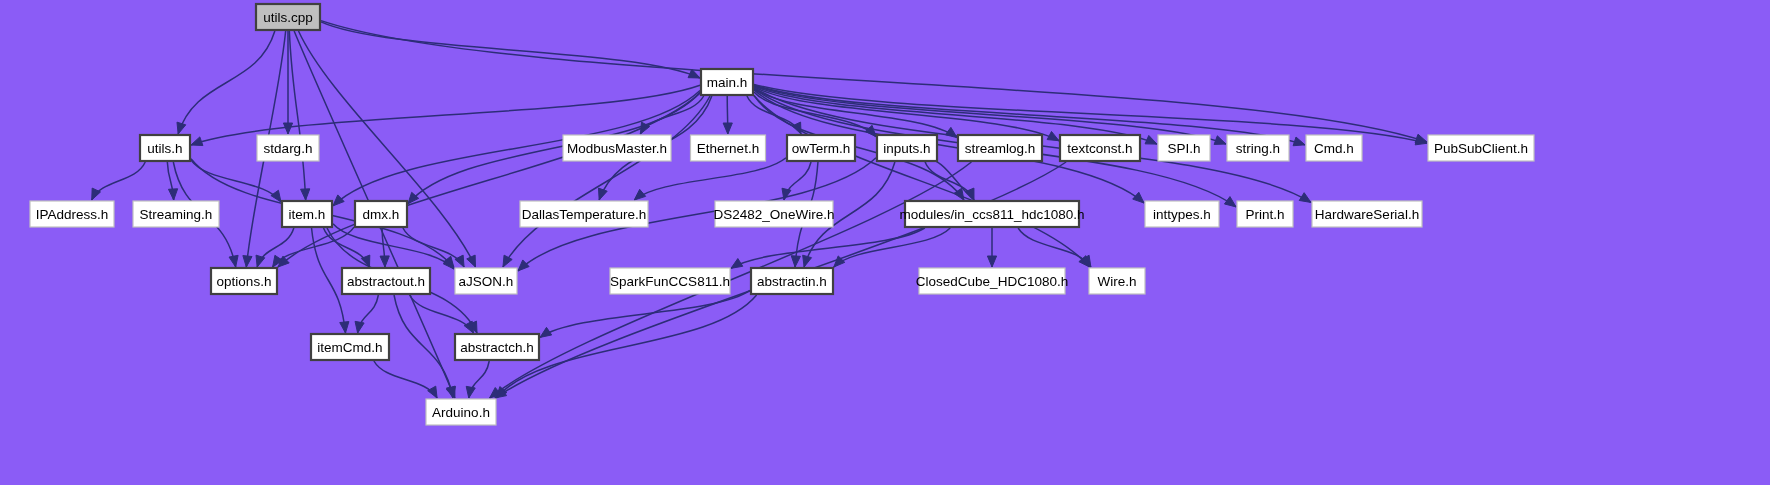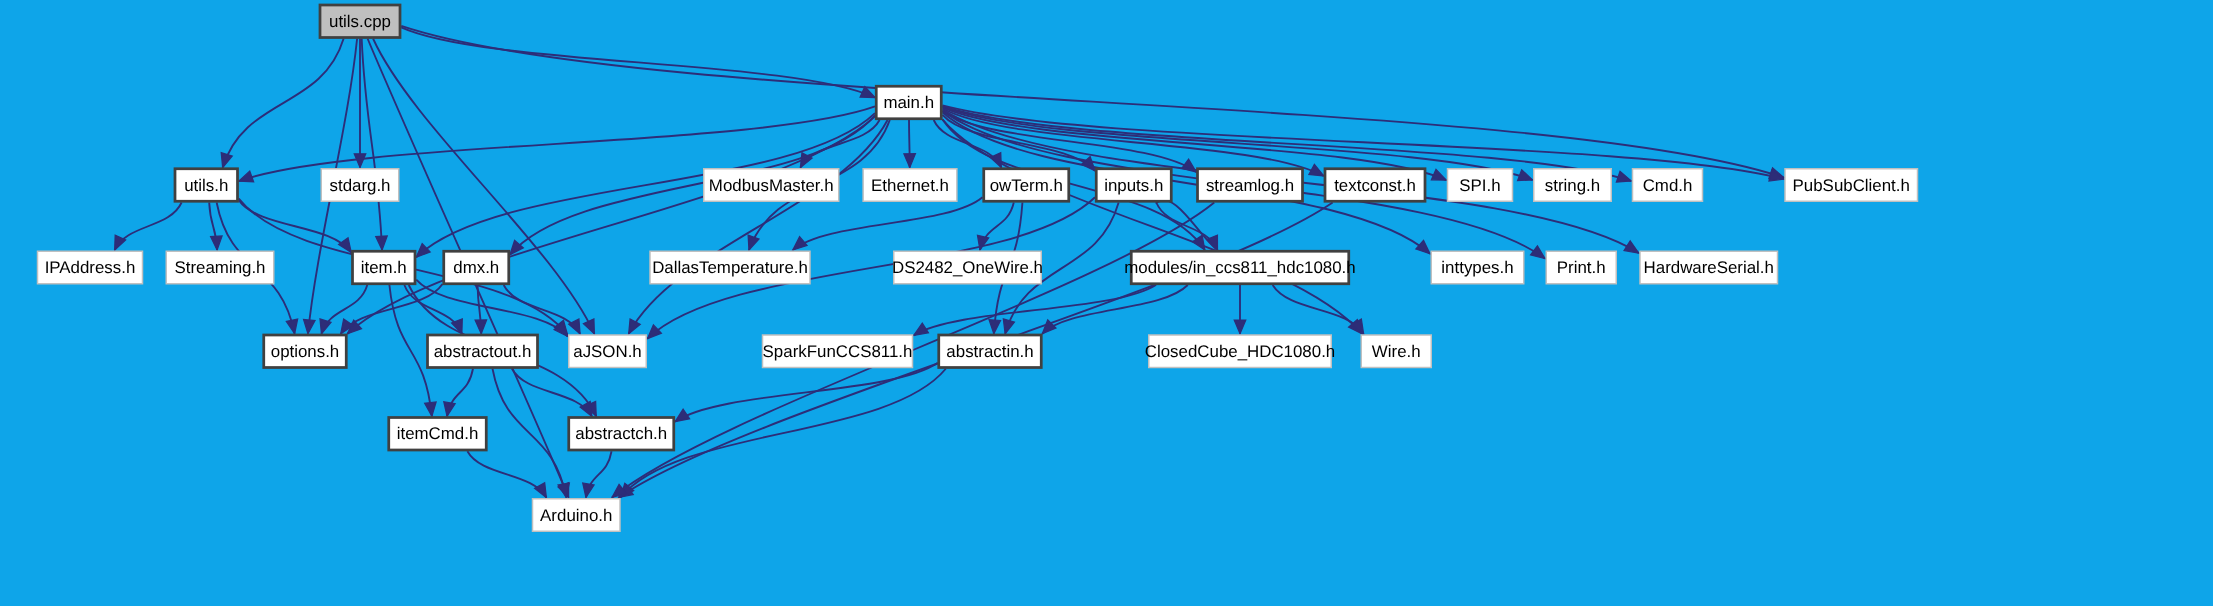--- a/index.html
+++ b/index.html
@@ -4,21 +4,21 @@
 <style>
   html, body {
     margin: 0;
     padding: 0;
     background: #ffffff;
   }
   #graph-root {
     position: relative;
     width: 1770px;
     height: 485px;
-    background: #0ea5e9;
+    background: #8b5cf6;
     font-family: "Liberation Sans", sans-serif;
     overflow: hidden;
   }
   svg.graph-canvas {
     position: absolute;
     left: 0;
     top: 0;
     width: 1770px;
     height: 485px;
   }

